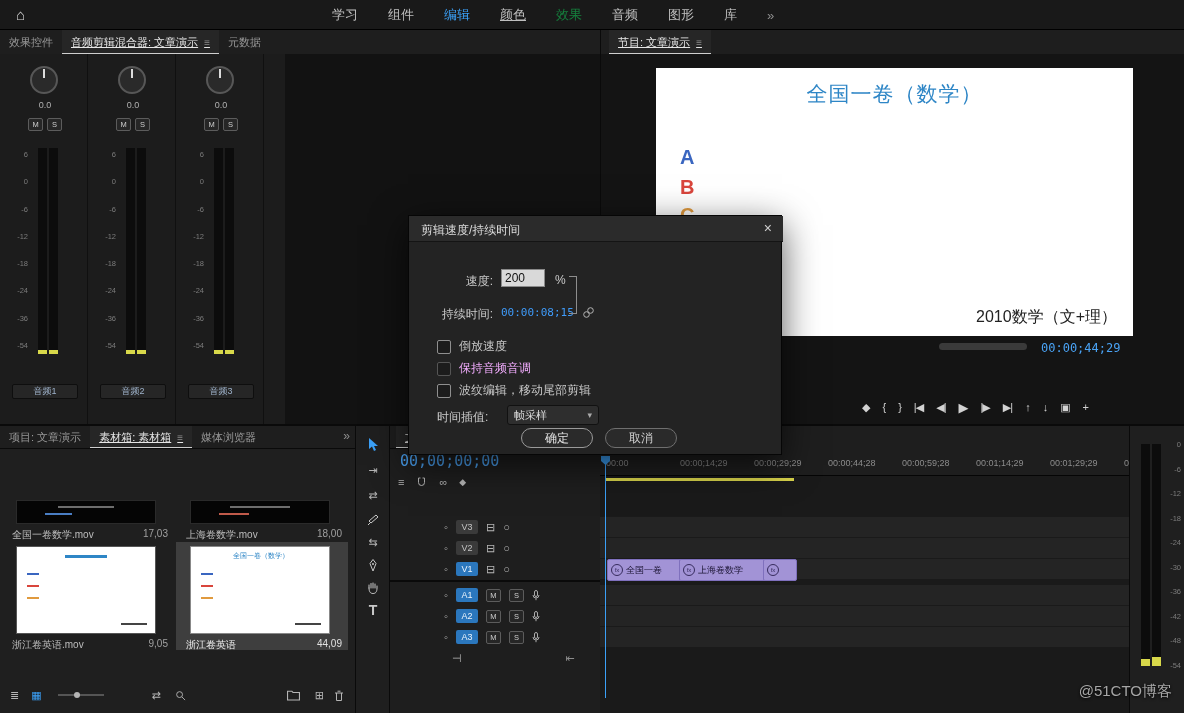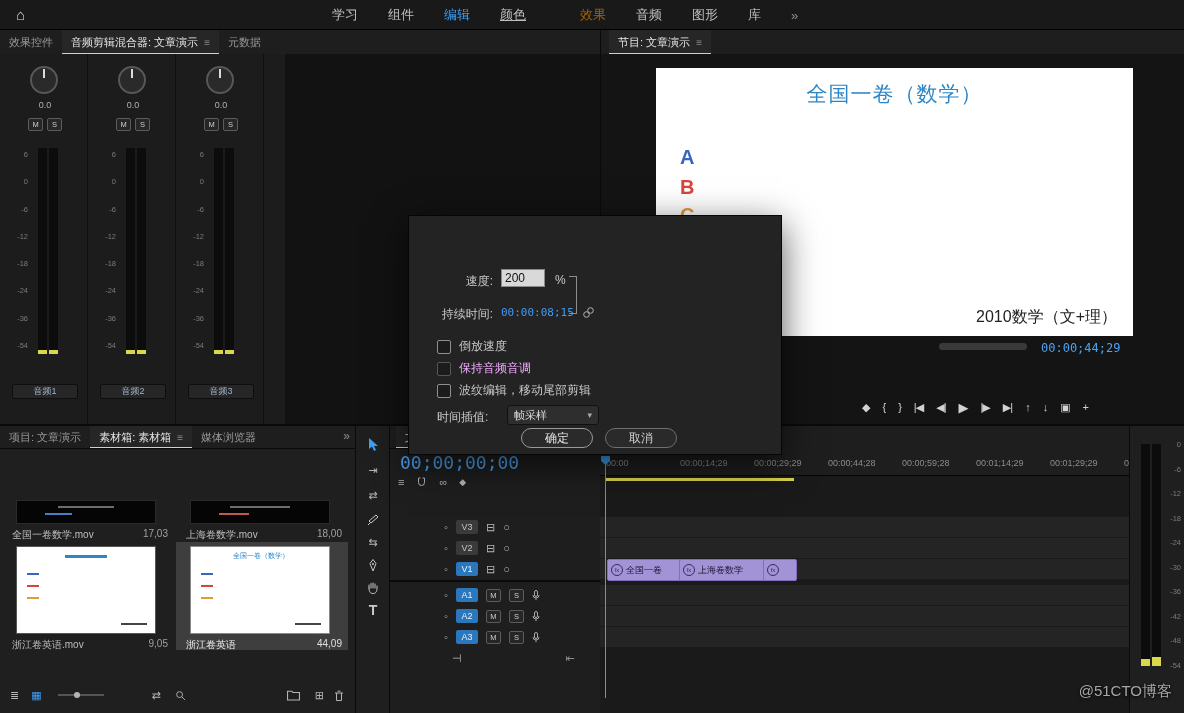--- a/index.html
+++ b/index.html
@@ -3,21 +3,21 @@
 <meta charset="utf-8">
 <style>
   html,body{margin:0;padding:0;background:#0d0d0d;}
   .app{position:relative;width:1184px;height:713px;background:#181818;overflow:hidden;
        font-family:"Liberation Sans",sans-serif;color:#c9c9c9;-webkit-font-smoothing:antialiased;}
   .abs{position:absolute;box-sizing:border-box;}
   .mono{font-family:"DejaVu Sans Mono",monospace;}
   
   .tabbar{display:flex;align-items:stretch;font-size:11px;color:#989898;background:#1e1e1e;border-bottom:1px solid #0a0a0a;}
   .tab{padding:0 9px;display:flex;align-items:center;gap:6px;white-space:nowrap;}
-  .tab.active{color:#e6e6e6;background:#262626;box-shadow:inset 0 -1px 0 #cfcfcf;}
+  .tab.active{color:#e6e6e6;background:#262626;box-shadow:inset 0 -1px 0 #cfcfcf;text-decoration:underline;}
   .pmenu{color:#8a8a8a;font-size:10px;}
   
   .knob{width:28px;height:28px;border-radius:50%;background:#2a2a2a;border:2px solid #575757;position:relative;}
   .knob i{position:absolute;left:50%;top:1px;width:2px;height:9px;background:#dcdcdc;transform:translateX(-50%);}
   .msbox{width:13px;height:11px;border:1px solid #5c5c5c;border-radius:2px;font-size:7.5px;color:#cfcfcf;
          display:flex;align-items:center;justify-content:center;background:#262626;}
   .dbcol{display:flex;flex-direction:column;justify-content:space-between;text-align:right;font-size:7.5px;color:#7c7c7c;}
   .vbar{background:#0c0c0c;position:absolute;}
   .vfill{position:absolute;left:0;right:0;bottom:0;background:#d8d84a;}
   .namechip{background:#262626;border:1px solid #0e0e0e;border-radius:2px;color:#9db1c9;font-size:9px;
@@ -48,21 +48,21 @@
 
 <div class="app">
 
   <div class="abs" style="left:0;top:0;width:1184px;height:30px;background:#191919;border-bottom:1px solid #000;">
     <span class="abs" style="left:16px;top:0;line-height:30px;font-size:15px;color:#d9d9d9;">⌂</span>
     <div class="abs" style="left:332px;top:0;height:30px;display:flex;gap:30px;align-items:center;font-size:13px;">
       <span style="color:#bfbfbf;">学习</span>
       <span style="color:#bfbfbf;">组件</span>
       <span style="color:#3ba0f7;">编辑</span>
       <span style="color:#bfbfbf;text-decoration:underline;">颜色</span>
-      <span style="color:#a16207;margin-left:24px;">效果</span>
+      <span style="color:#15803d;">效果</span>
       <span style="color:#bfbfbf;">音频</span>
       <span style="color:#bfbfbf;">图形</span>
       <span style="color:#bfbfbf;">库</span>
       <span style="color:#8f8f8f;">»</span>
     </div>
   </div>
 
   <div class="abs" style="left:0;top:30px;width:600px;height:396px;background:#1e1e1e;">
     <div class="tabbar" style="height:24px;">
       <div class="tab">
@@ -323,21 +323,21 @@
 
   <div class="abs divider" style="left:389px;top:426px;width:1px;height:287px;"></div>
   <div class="abs" style="left:390px;top:426px;width:740px;height:287px;background:#1e1e1e;overflow:hidden;">
     <div class="tabbar" style="height:22px;">
       <div class="tab active" style="margin-left:6px;">
         <span>文章演示</span>
         <span class="pmenu">≡</span>
       </div>
     </div>
 
-    <div class="abs mono" style="left:10px;top:26px;font-size:18px;color:#4aa3f5;text-align:right;">00;00;00;00</div>
+    <div class="abs mono" style="left:10px;top:26px;font-size:15px;color:#4aa3f5;text-align:right;">00;00;00;00</div>
 
     <div class="abs" style="left:8px;top:50px;display:flex;gap:12px;align-items:center;">
       <span class="mini">≡</span>
       <span>
         <svg width="11" height="11" viewBox="0 0 11 11">
             <path d="M2.5 1 v4.5 a3 3 0 0 0 6 0 V1 M2.5 1 h2 M6.5 1 h2" fill="none" stroke="#b5b5b5"></path>
           </svg>
       </span>
       <span class="mini">∞</span>
       <span class="mini" style="font-size:9px;">◆</span>
@@ -459,20 +459,24 @@
       <span>-30</span>
       <span>-36</span>
       <span>-42</span>
       <span>-48</span>
       <span>-54</span>
     </div>
   </div>
 
   <div class="abs" style="left:408px;top:215px;width:374px;height:240px;background:#232323;border:1px solid #060606;
               box-shadow:0 10px 34px rgba(0,0,0,.65);z-index:50;">
+    <div class="abs" style="left:0;top:0;width:374px;height:26px;background:#2b2b2b;border-bottom:1px solid #141414;">
+      <span class="abs" style="left:12px;top:6px;font-size:12px;color:#dcdcdc;">剪辑速度/持续时间</span>
+      <span class="abs" style="right:11px;top:4px;font-size:14px;color:#cfcfcf;">×</span>
+    </div>
 
     <span class="abs" style="left:0;top:57px;width:84px;text-align:right;font-size:12px;color:#c9c9c9;">速度:</span>
     <input class="abs" style="left: 92px; top: 53px; width: 44px; height: 18px; background: rgb(217, 217, 217); border: 1px solid rgb(138, 138, 138); color: rgb(17, 17, 17); font-size: 12px; padding: 0px 3px; font-family: inherit;" value="200">
     <span class="abs" style="left:146px;top:57px;font-size:12px;color:#c9c9c9;">%</span>
 
     <span class="abs" style="left:0;top:90px;width:84px;text-align:right;font-size:12px;color:#c9c9c9;">持续时间:</span>
     <span class="abs mono" style="left:92px;top:90px;font-size:11px;color:#3f9bfa;">00:00:08;15</span>
 
     <div class="abs" style="left:160px;top:60px;width:8px;height:38px;border:1px solid #8d8d8d;border-left:none;"></div>
     <span class="abs" style="left:173px;top:90px;">

